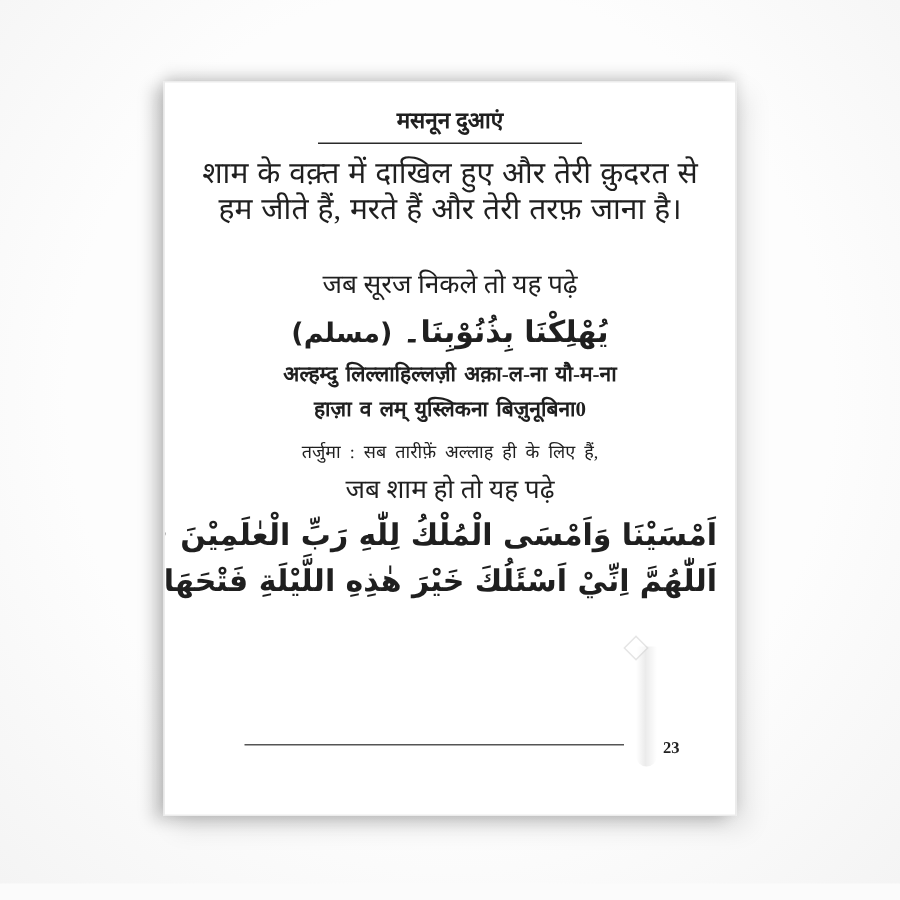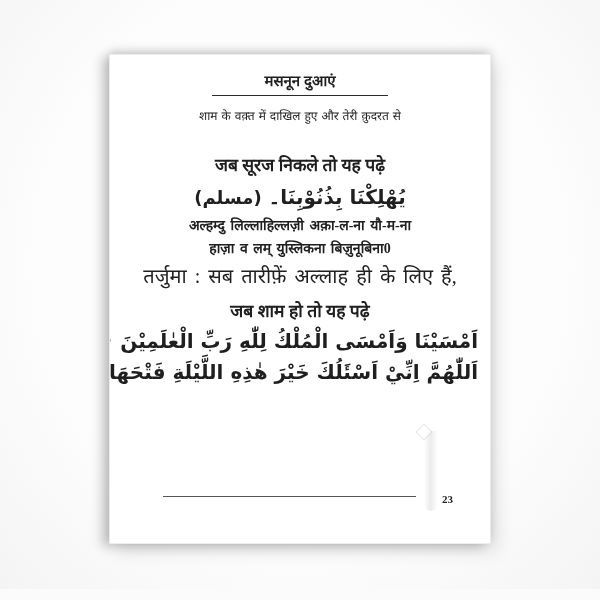--- a/index.html
+++ b/index.html
@@ -43,32 +43,32 @@
     border-bottom: 1.6px solid #2a2a2a;
     text-align: center;
   }
   .masthead-title {
     font-size: 15px;
     font-weight: 700;
     line-height: 20px;
   }
   .intro {
     margin-top: 8px;
-    font-size: 12px;
+    font-size: 20px;
     line-height: 24px;
     word-spacing: 1px;
   }
   .section-heading {
     font-size: 17.5px;
-    font-weight: 700;
+    font-weight: 400;
     line-height: 26px;
     text-align: center;
   }
   .heading-sunrise { margin-top: 24px; }
-  .heading-evening { margin-top: 10px; }
+  .heading-evening { }
   .arabic {
     direction: rtl;
     font-family: "DejaVu Sans", sans-serif;
     font-size: 20px;
     font-weight: 700;
     line-height: 31px;
     text-align: center;
   }
   .arabic-sunrise { margin-top: 4px; }
   .arabic-evening { margin-top: 2px; }
@@ -78,21 +78,21 @@
   }
   .translit {
     margin-top: 1px;
     font-size: 14px;
     font-weight: 700;
     line-height: 23px;
     word-spacing: 2px;
   }
   .tarjuma {
     margin-top: 4px;
-    font-size: 20px;
+    font-size: 12px;
     line-height: 24px;
     word-spacing: 3px;
   }
   .footer-rule {
     position: absolute;
     left: 53px;
     top: 441px;
     width: 253px;
     border-top: 1.2px solid #555;
   }
@@ -131,20 +131,21 @@
 
 <div class="canvas">
   <div class="book-page">
 
     <div class="masthead">
       <div class="masthead-title">मसनून दुआएं</div>
     </div>
 
     <div class="intro">
       <div class="line">शाम के वक़्त में दाखिल हुए और तेरी क़ुदरत से</div>
+      <div class="line">हम जीते हैं, मरते हैं और तेरी तरफ़ जाना है।</div>
     </div>
 
     <div class="section-heading heading-sunrise">जब सूरज निकले तो यह पढ़े</div>
 
     <div class="arabic arabic-sunrise">
       <div class="line">
         <span>يُهْلِكْنَا بِذُنُوْبِنَا۔</span>
         <span class="ar-src">(مسلم)</span>
       </div>
     </div>

